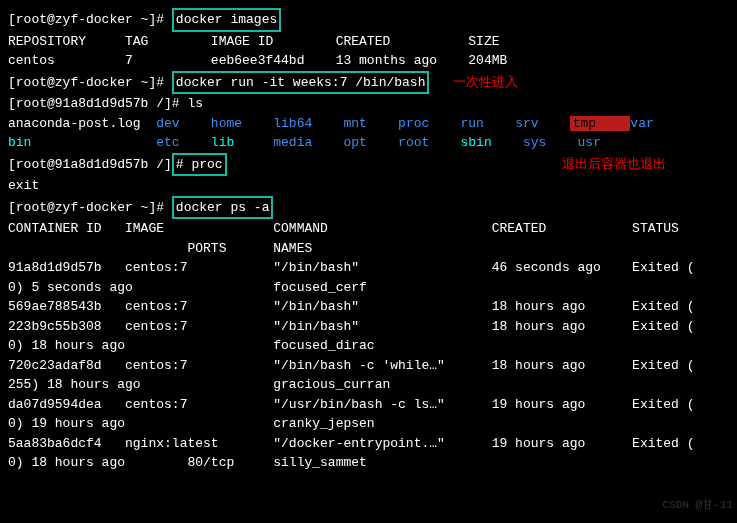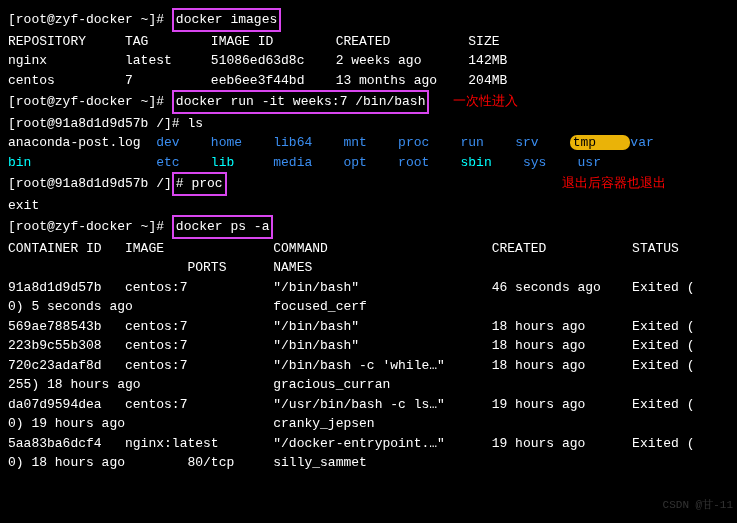--- a/index.html
+++ b/index.html
@@ -6,49 +6,49 @@
     margin: 0;
     padding: 8px;
     background: #000;
     color: #fff;
     font-family: "Courier New", monospace;
     font-size: 13px;
     line-height: 1.5;
     width: 737px;
     box-sizing: border-box;
   }
-  .red-box { border: 2px solid #d946ef; padding: 0 2px; display: inline-block; }
+  .red-box { border: 2px solid #14b8a6; padding: 0 2px; display: inline-block; }
   .blue { color: #3a8df0; }
   .cyan { color: #0ff; }
-  .green-bg { background: #eab308; color: #000; padding: 0 3px; border-radius: 7px; }
+  .green-bg { background: #b91c1c; color: #000; padding: 0 3px; }
   .red-annot { color: #f00; }
   .watermark { position: absolute; right: 4px; bottom: 10px; color: #555; font-size: 11px; opacity: 0.6; }
   .line { white-space: pre; }
 </style>
 </head>
 <body>
 
 <div id="root">
     <div class="line"><span>[root@zyf-docker ~]# </span><span class="red-box">docker images</span></div>
     <div class="line"><span>REPOSITORY     TAG        IMAGE ID        CREATED          SIZE</span></div>
-    <div class="line"><span>nginx          latest     51086ed63d8c    2 weeks ago      142MB</span></div>
     <div class="line"><span>centos         7          eeb6ee3f44bd    13 months ago    204MB</span></div>
     <div class="line"><span>[root@zyf-docker ~]# </span><span class="red-box">docker run -it weeks:7 /bin/bash</span><span>   </span><span class="red-annot">一次性进入</span></div>
     <div class="line"><span>[root@91a8d1d9d57b /]# </span><span>ls</span></div>
     <div class="line"><span>anaconda-post.log  </span><span class="blue">dev    </span><span class="blue">home    </span><span class="blue">lib64    </span><span class="blue">mnt    </span><span class="blue">proc    </span><span class="blue">run    </span><span class="blue">srv    </span><span class="green-bg">tmp    </span><span class="blue">var  </span></div>
     <div class="line"><span class="cyan">bin                </span><span class="blue">etc    </span><span class="cyan">lib     </span><span class="blue">media    </span><span class="blue">opt    </span><span class="blue">root    </span><span class="cyan">sbin    </span><span class="blue">sys    </span><span class="blue">usr  </span></div>
     <div class="line"><span>[root@91a8d1d9d57b /]</span><span class="red-box"># proc</span><span>                                           </span><span class="red-annot">退出后容器也退出</span></div>
     <div class="line"><span>exit</span></div>
     <div class="line"><span>[root@zyf-docker ~]# </span><span class="red-box">docker ps -a</span></div>
     <div class="line"><span>CONTAINER ID   IMAGE              COMMAND                     CREATED           STATUS</span></div>
     <div class="line"><span>                       PORTS      NAMES</span></div>
     <div class="line"><span>91a8d1d9d57b   centos:7           "/bin/bash"                 46 seconds ago    Exited (</span></div>
     <div class="line"><span>0) 5 seconds ago                  focused_cerf</span></div>
     <div class="line"><span>569ae788543b   centos:7           "/bin/bash"                 18 hours ago      Exited (</span></div>
     <div class="line"><span>223b9c55b308   centos:7           "/bin/bash"                 18 hours ago      Exited (</span></div>
+    <div class="line"><span>0) 18 hours ago                   focused_dirac</span></div>
     <div class="line"><span>720c23adaf8d   centos:7           "/bin/bash -c 'while…"      18 hours ago      Exited (</span></div>
     <div class="line"><span>255) 18 hours ago                 gracious_curran</span></div>
     <div class="line"><span>da07d9594dea   centos:7           "/usr/bin/bash -c ls…"      19 hours ago      Exited (</span></div>
     <div class="line"><span>0) 19 hours ago                   cranky_jepsen</span></div>
     <div class="line"><span>5aa83ba6dcf4   nginx:latest       "/docker-entrypoint.…"      19 hours ago      Exited (</span></div>
     <div class="line"><span>0) 18 hours ago        80/tcp     silly_sammet</span></div>
   </div>
 
 <div class="watermark">CSDN @甘-11</div>
 

